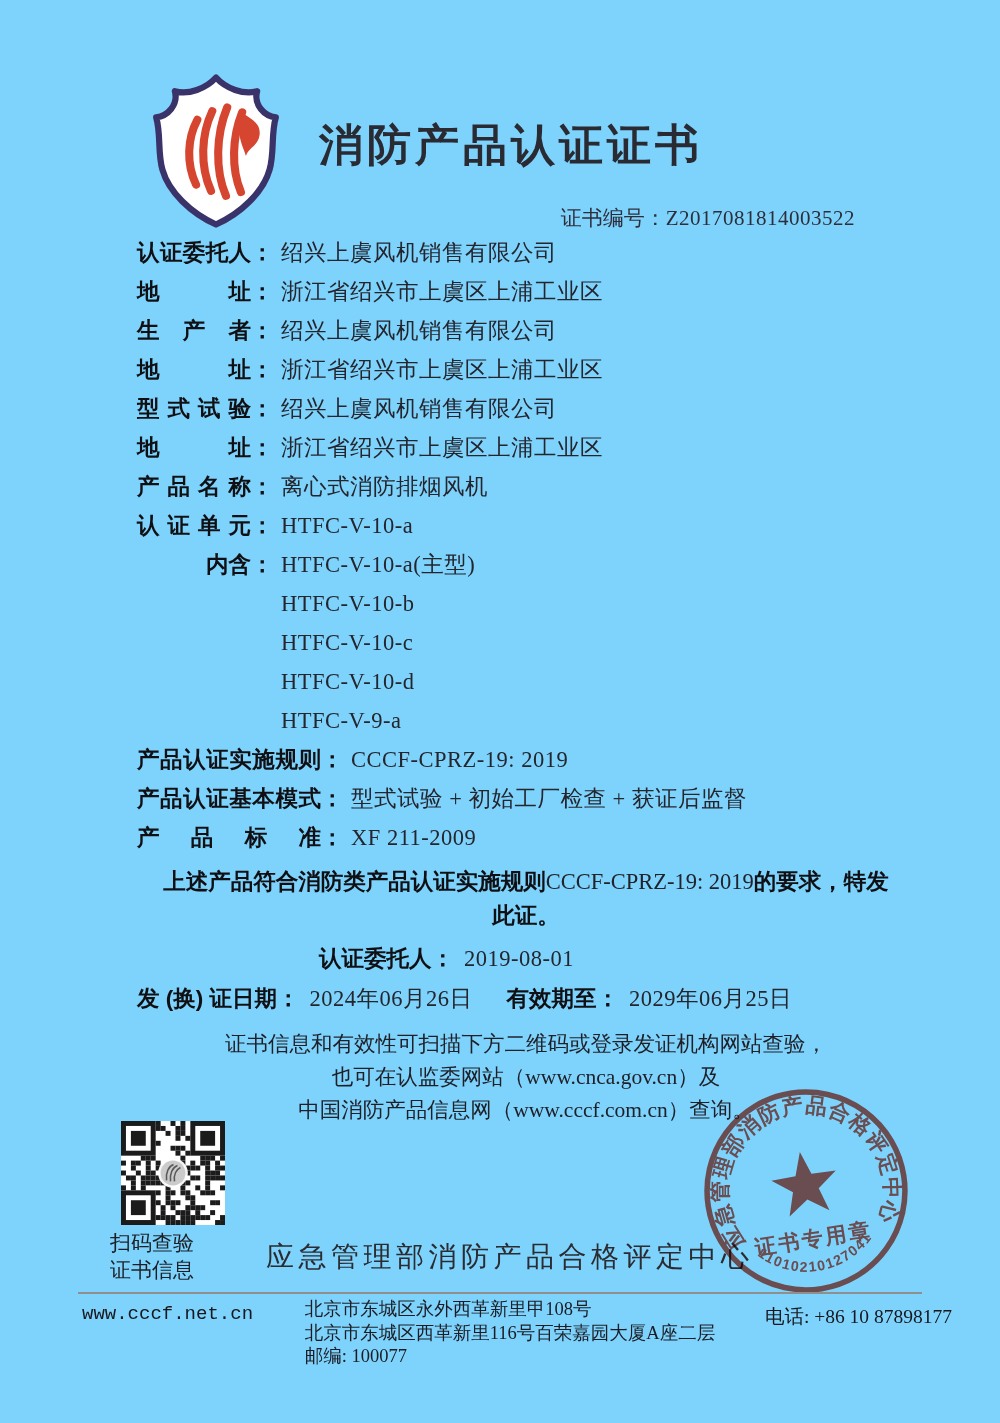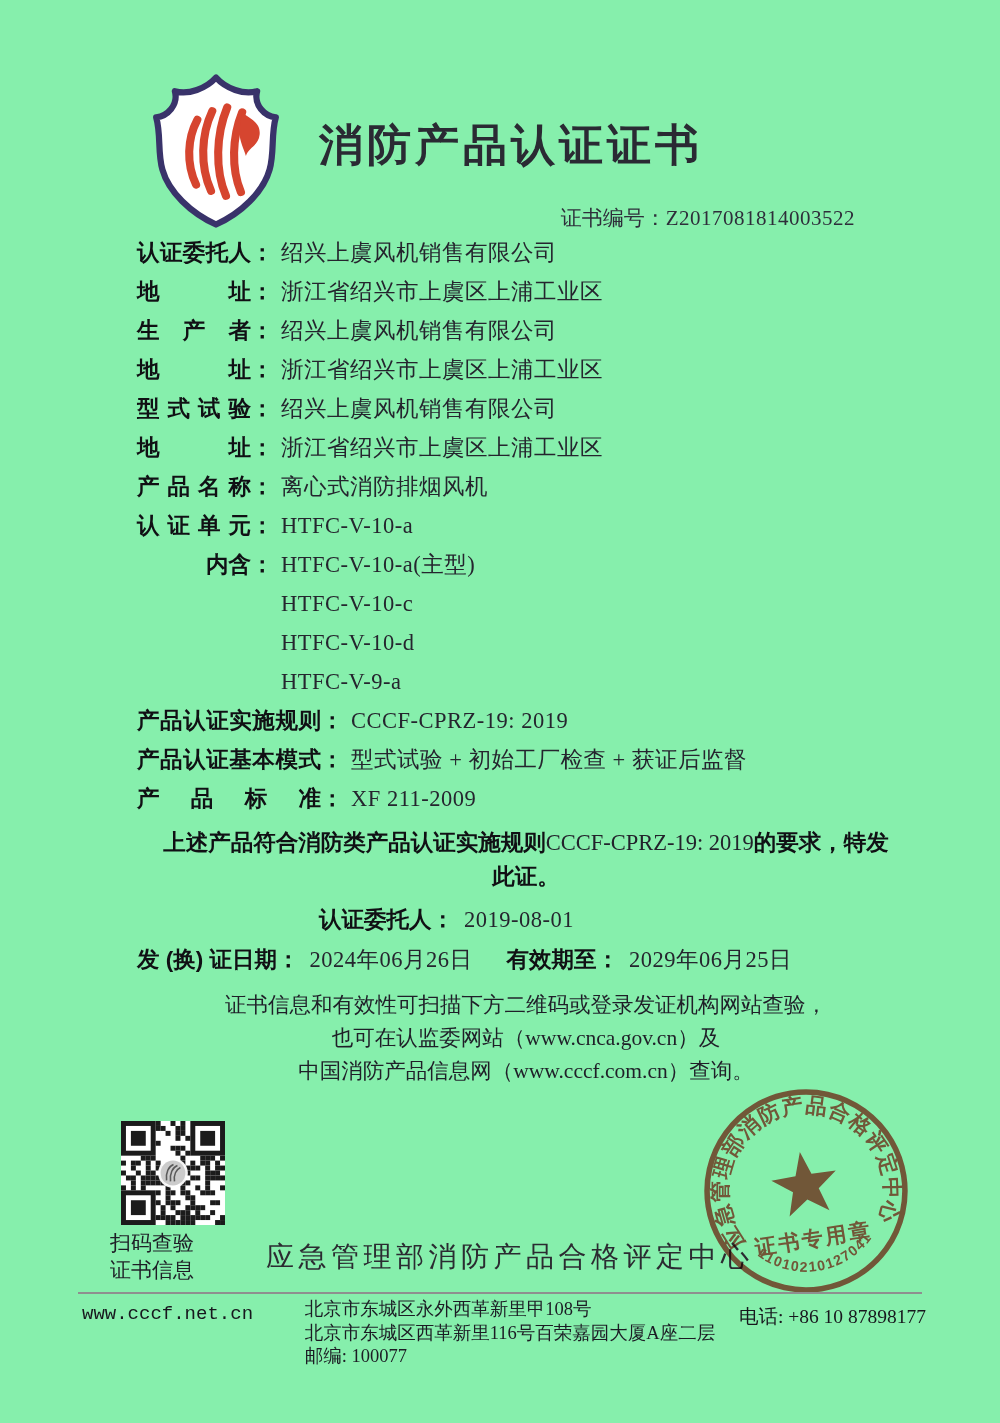--- a/index.html
+++ b/index.html
@@ -1,16 +1,16 @@
 <!DOCTYPE html>
 <html><head>
 <meta charset="utf-8">
 <style>
   html,body{margin:0;padding:0;background:#e8e8e8;}
-  .page{position:relative;width:1000px;height:1423px;margin:0 auto;background:#86efac;
+  .page{position:relative;width:1000px;height:1423px;margin:0 auto;background:#7dd3fc;
         font-family:"Liberation Serif",serif;color:#22222b;overflow:hidden;}
 
   
   .logo{position:absolute;left:130px;top:70px;width:172px;height:162px;}
   .title{position:absolute;left:0;top:116px;width:100%;text-align:center;padding-left:22px;box-sizing:border-box;
          font-family:"Liberation Serif",serif;font-weight:bold;font-size:44px;letter-spacing:4px;color:#2a2a33;}
   .certno{position:absolute;top:204px;right:145px;font-size:21px;color:#2e2e3a;}
   .certno .num{font-family:"Liberation Serif",serif;letter-spacing:.5px;}
 
   
@@ -43,21 +43,21 @@
           color:#2b2b31;font-family:"Liberation Serif",serif;}
   .seal{position:absolute;left:700px;top:1085px;width:212px;height:212px;
         transform:rotate(-9deg);opacity:.88;mix-blend-mode:multiply;}
 
   
   .rule{position:absolute;left:78px;top:1292px;width:844px;border-top:2px solid #8f8f8f;}
   .site{position:absolute;left:82px;top:1303px;font-family:"Liberation Mono",monospace;
         font-size:19px;color:#17171d;text-align:right;}
   .addr{position:absolute;left:50%;top:1298px;transform:translateX(calc(-50% + 10px));
         font-size:18.5px;line-height:23.5px;color:#1c1c24;white-space:nowrap;}
-  .phone{position:absolute;right:74px;top:1303px;font-size:19.5px;color:#17171d;}
+  .phone{position:absolute;right:48px;top:1303px;font-size:19.5px;color:#17171d;}
 </style>
 </head>
 <body>
 
 <div class="page">
 
   <svg class="logo" viewBox="0 0 120 130">
     <path d="M60,6 C52,15 38,20 27,17 C30,28 21,37 12,38 C16,52 13,66 17,80
              C22,98 40,115 60,124 C80,115 98,98 103,80 C107,66 104,52 108,38
              C99,37 90,28 93,17 C82,20 68,15 60,6 Z" fill="#ffffff" stroke="#39336a" stroke-width="5" stroke-linejoin="round"></path>
@@ -114,20 +114,25 @@
     </div>
     <div class="row">
       <span class="lbl w5">认证单元</span>
         <span class="colon">：</span>
       <span class="val">HTFC-V-10-a</span>
     </div>
     <div class="row">
       <span class="lbl w5 rt">内含</span>
         <span class="colon">：</span>
       <span class="val">HTFC-V-10-a(主型)</span>
+    </div>
+    <div class="row">
+      <span class="lbl w5"></span>
+        <span class="colon hide">：</span>
+      <span class="val">HTFC-V-10-b</span>
     </div>
     <div class="row">
       <span class="lbl w5"></span>
         <span class="colon hide">：</span>
       <span class="val">HTFC-V-10-c</span>
     </div>
     <div class="row">
       <span class="lbl w5"></span>
         <span class="colon hide">：</span>
       <span class="val">HTFC-V-10-d</span>

